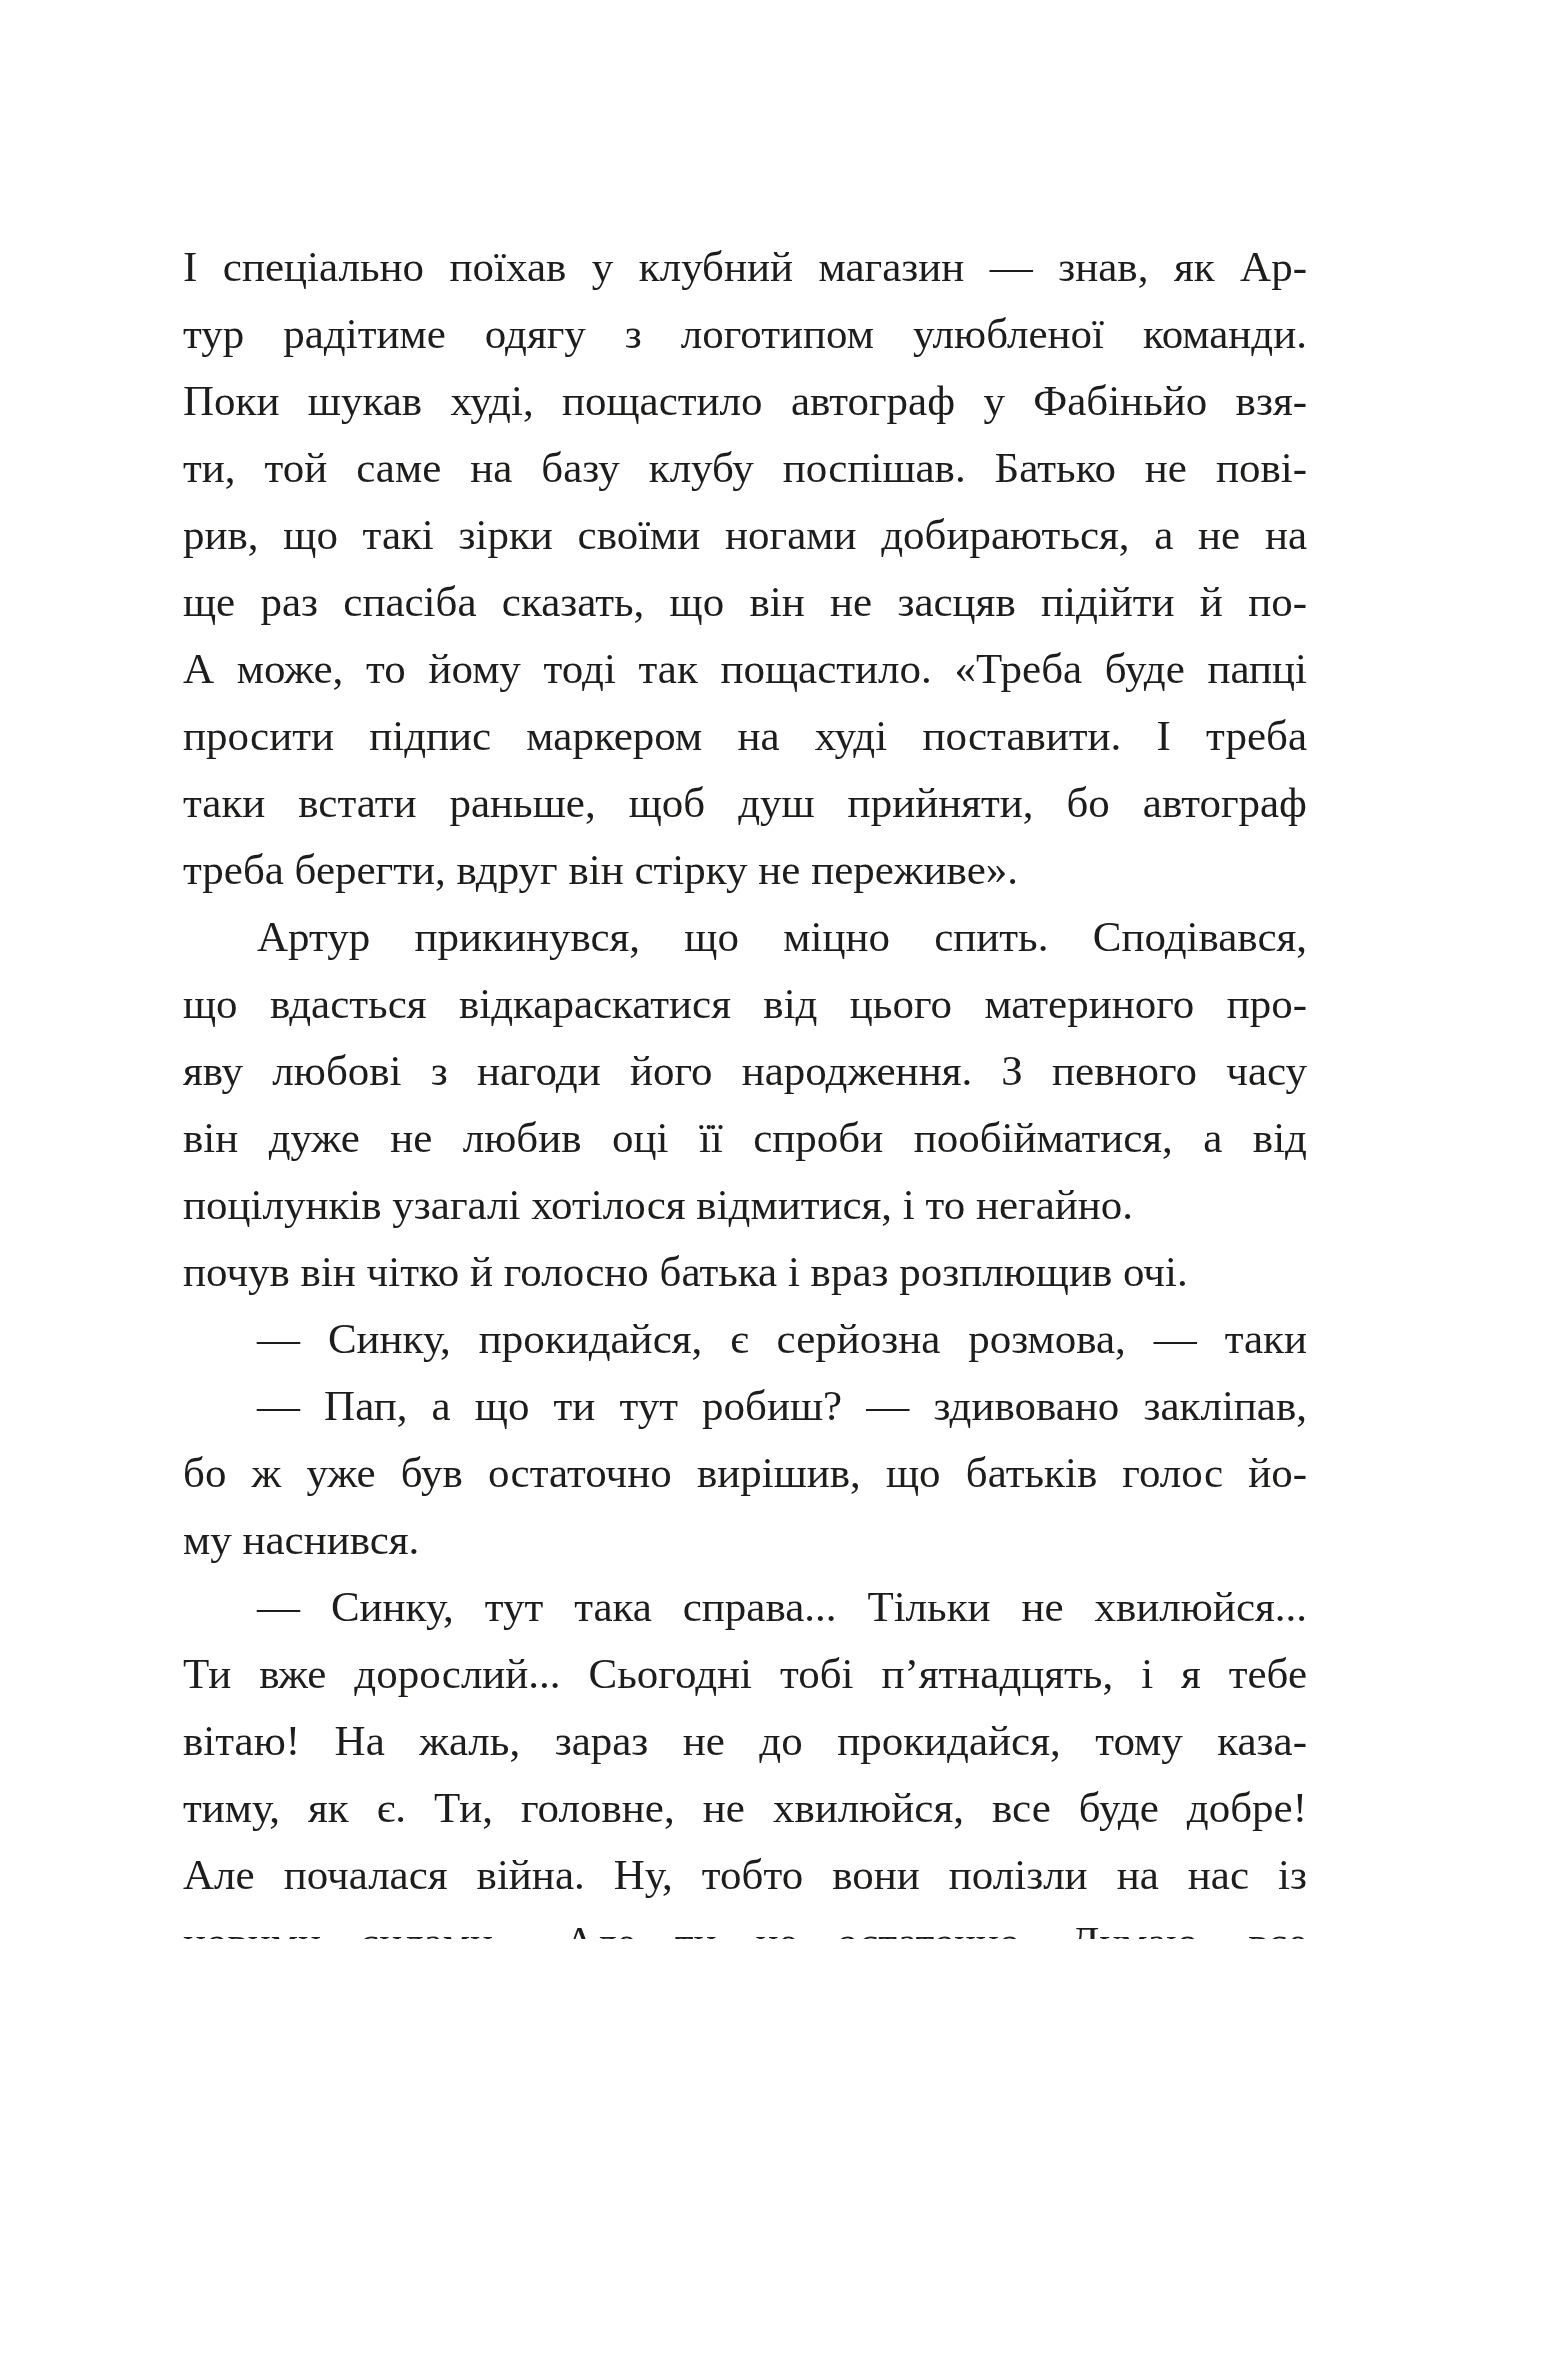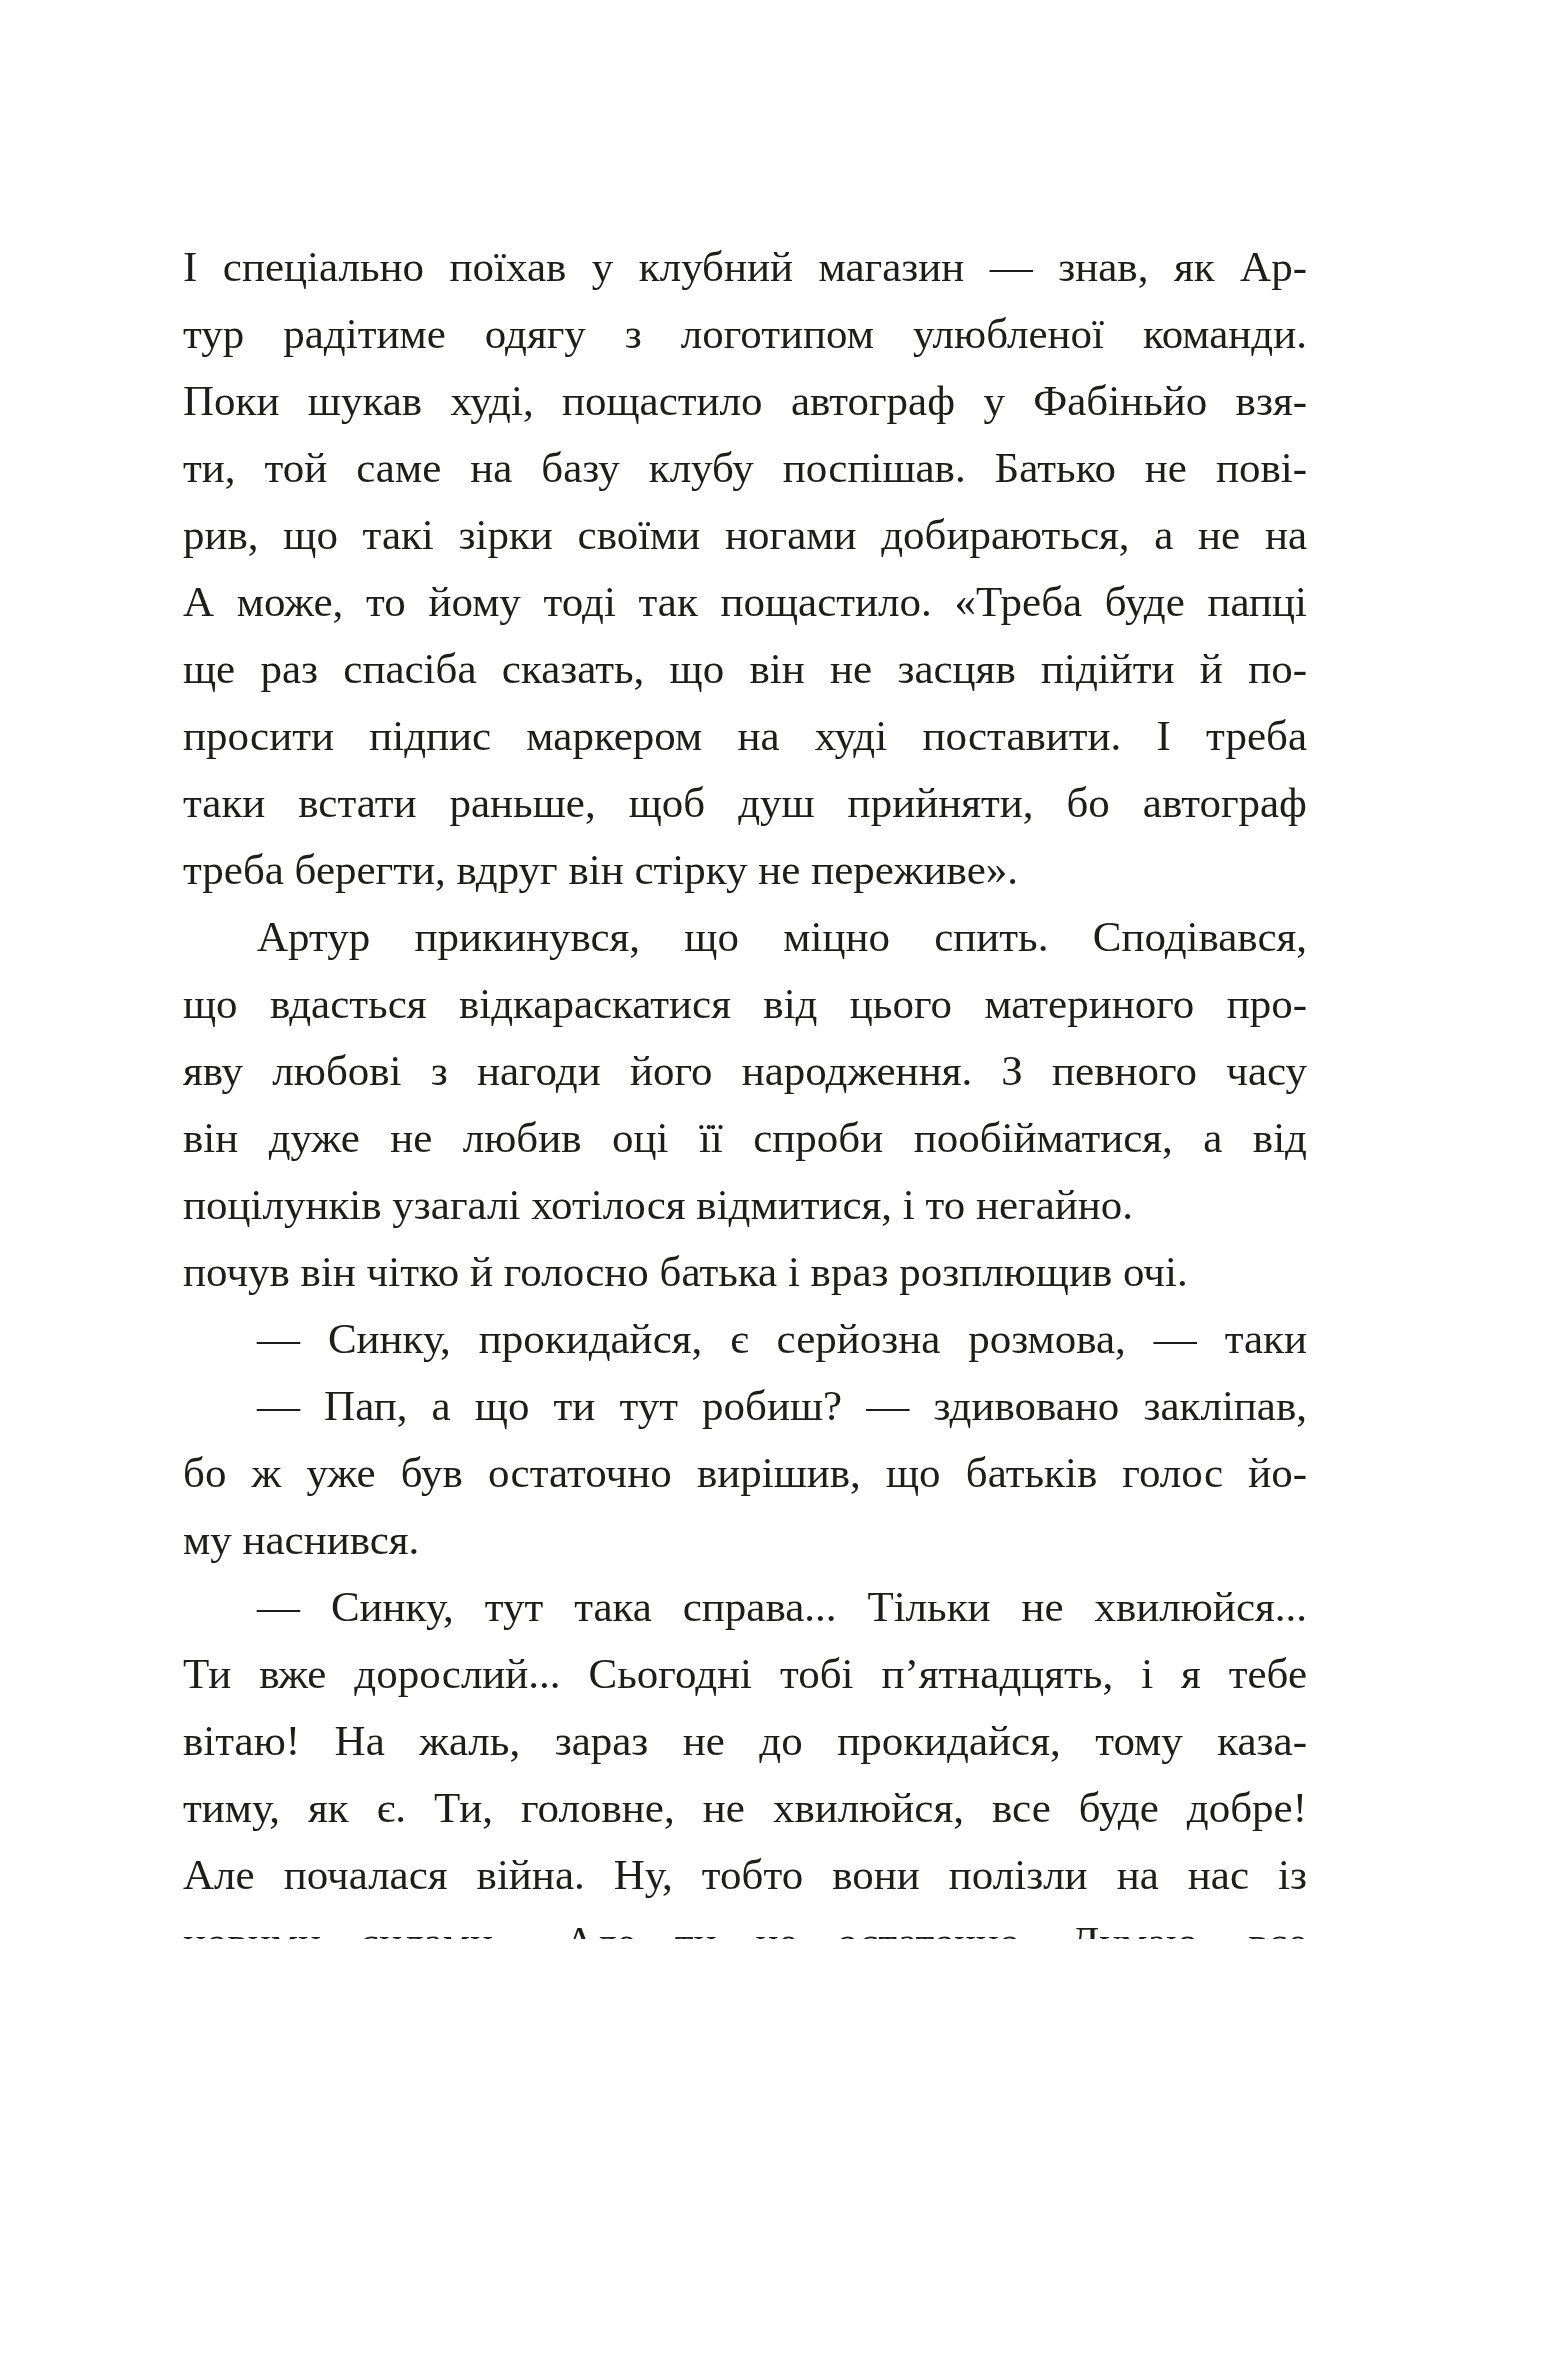--- a/index.html
+++ b/index.html
@@ -53,22 +53,22 @@
 </head>
 <body>
 
 <div class="page">
   <div class="text-block">
       <div class="line">І спеціально поїхав у клубний магазин — знав, як Ар-</div>
       <div class="line">тур радітиме одягу з логотипом улюбленої команди.</div>
       <div class="line">Поки шукав худі, пощастило автограф у Фабіньйо взя-</div>
       <div class="line">ти, той саме на базу клубу поспішав. Батько не пові-</div>
       <div class="line">рив, що такі зірки своїми ногами добираються, а не на</div>
+      <div class="line">ще раз спасіба сказать, що він не засцяв підійти й по-</div>
       <div class="line">А може, то йому тоді так пощастило. «Треба буде папці</div>
-      <div class="line">ще раз спасіба сказать, що він не засцяв підійти й по-</div>
       <div class="line">просити підпис маркером на худі поставити. І треба</div>
       <div class="line">таки встати раньше, щоб душ прийняти, бо автограф</div>
       <div class="line para-end">треба берегти, вдруг він стірку не переживе».</div>
       <div class="line indent">Артур прикинувся, що міцно спить. Сподівався,</div>
       <div class="line">що вдасться відкараскатися від цього материного про-</div>
       <div class="line">яву любові з нагоди його народження. З певного часу</div>
       <div class="line">він дуже не любив оці її спроби пообійматися, а від</div>
       <div class="line para-end">поцілунків узагалі хотілося відмитися, і то негайно.</div>
       <div class="line para-end">почув він чітко й голосно батька і враз розплющив очі.</div>
       <div class="line indent">— Синку, прокидайся, є серйозна розмова, — таки</div>

